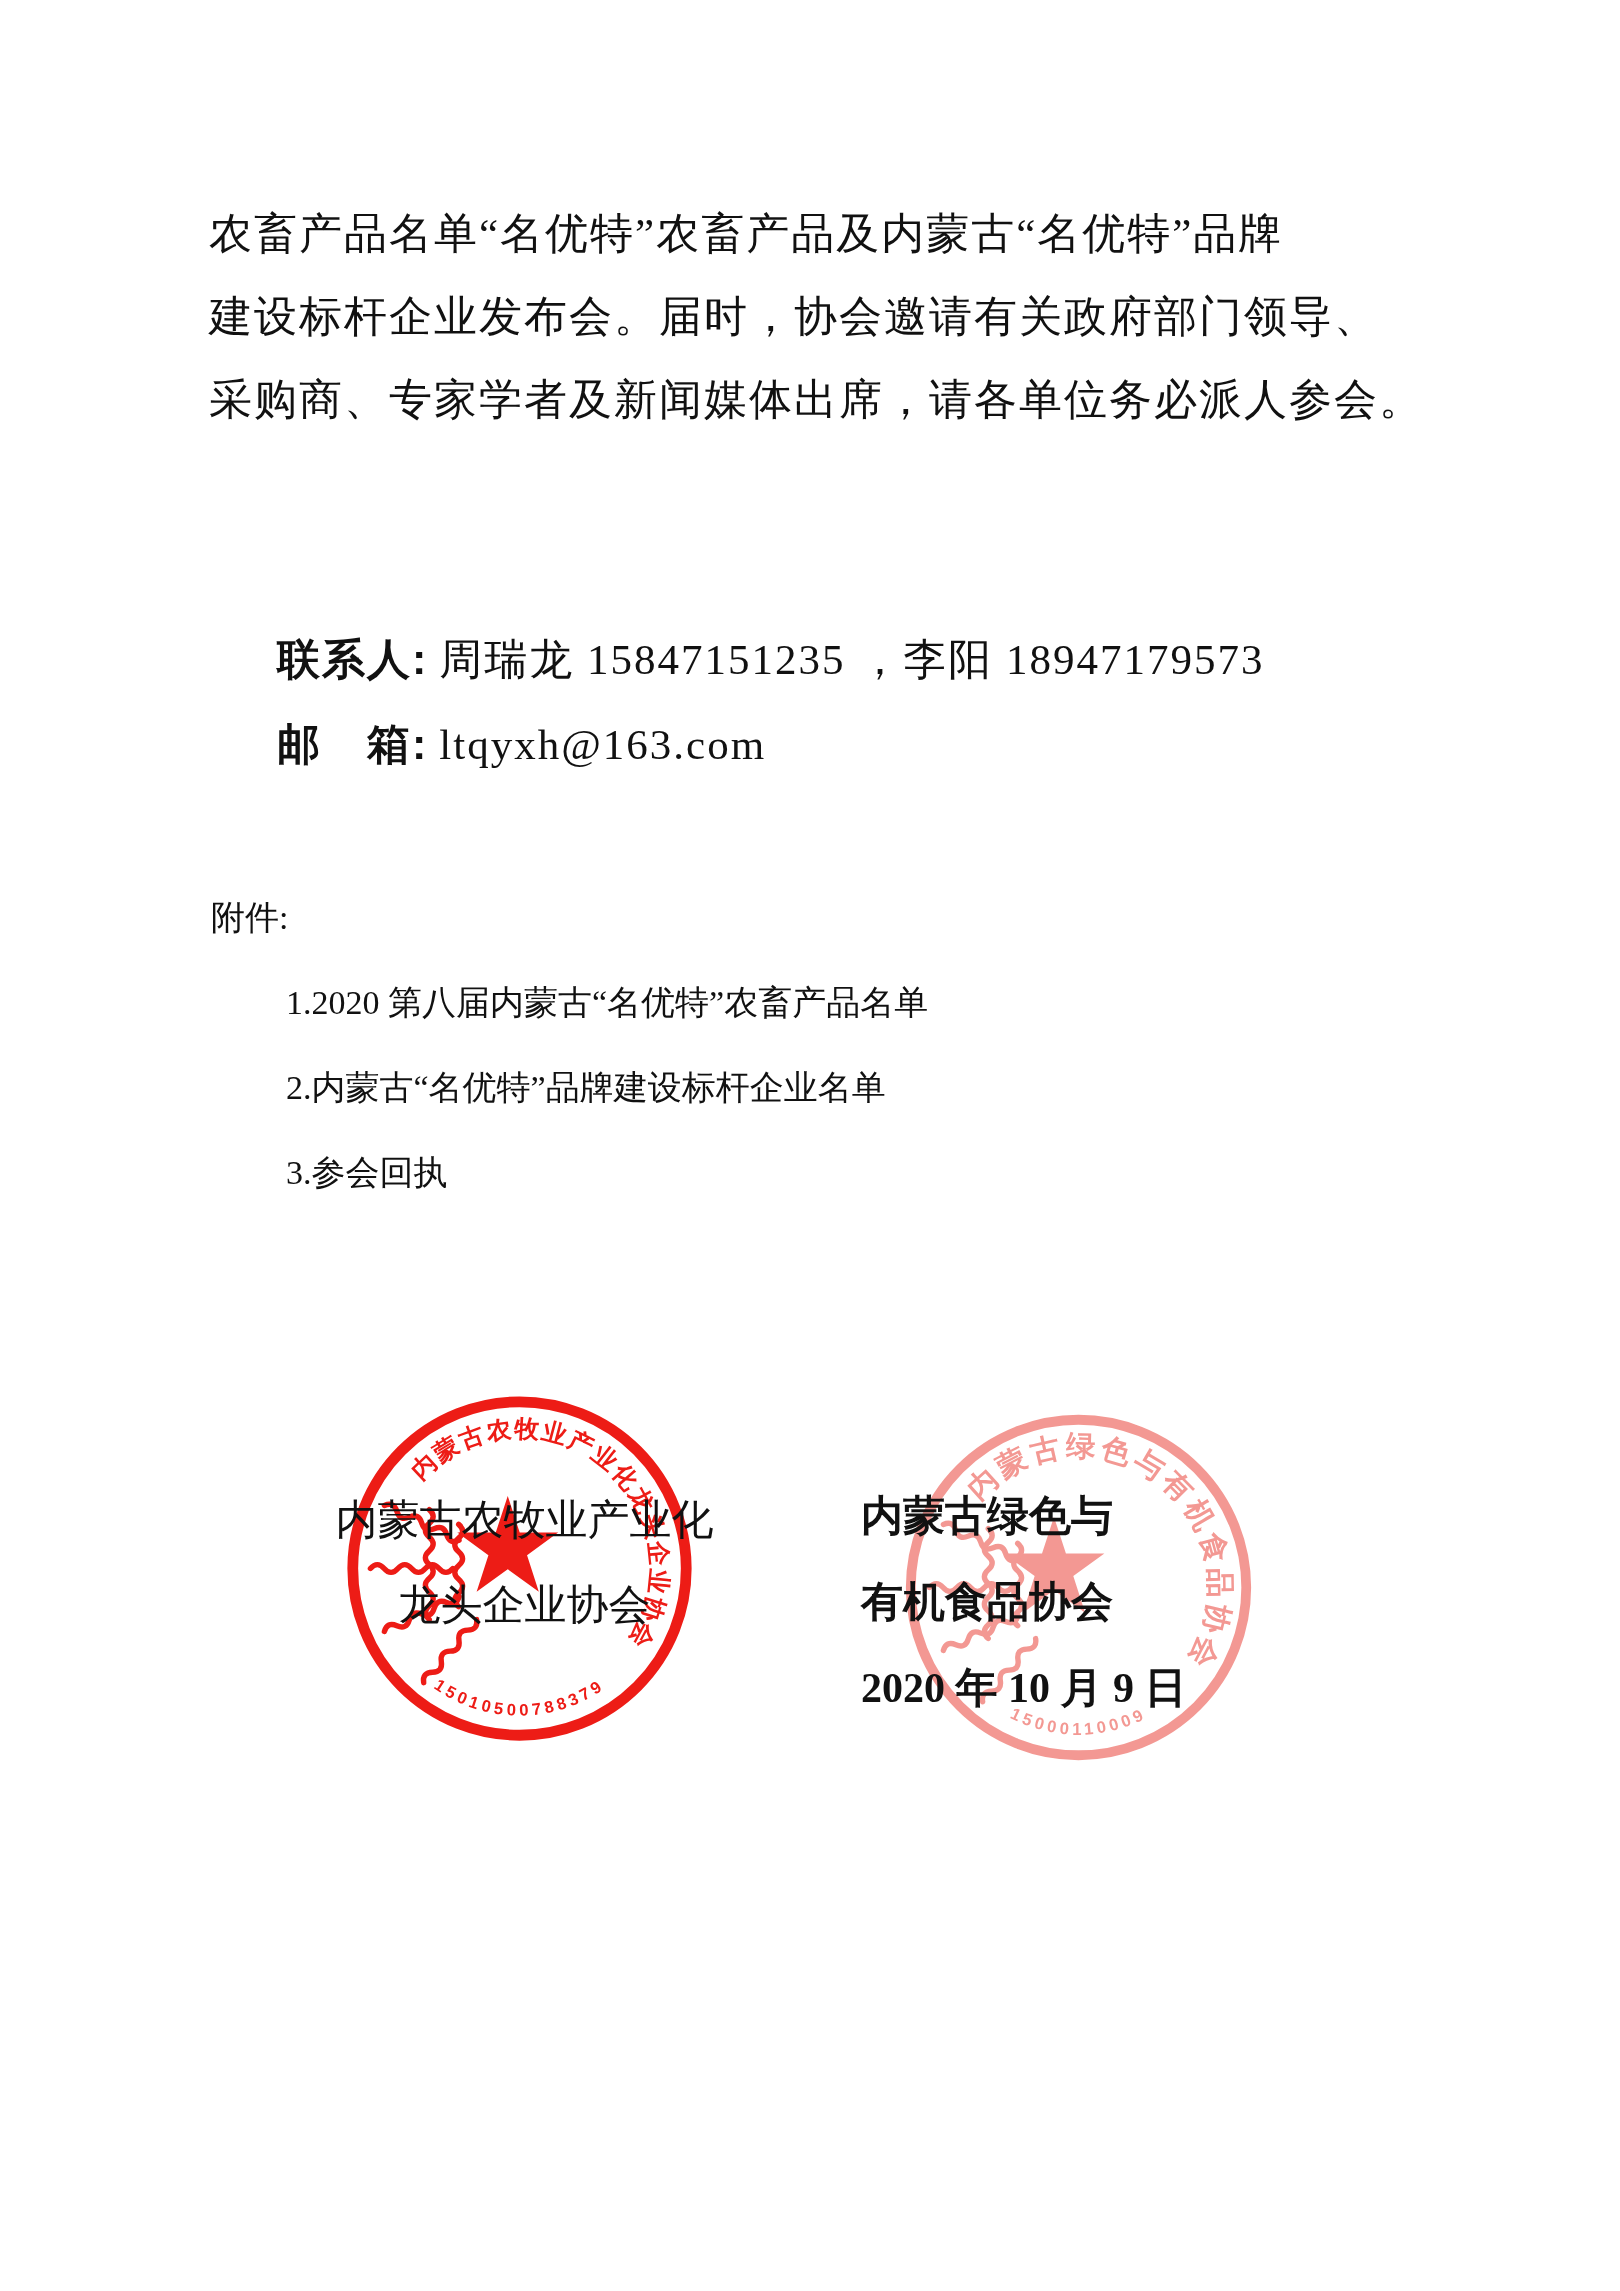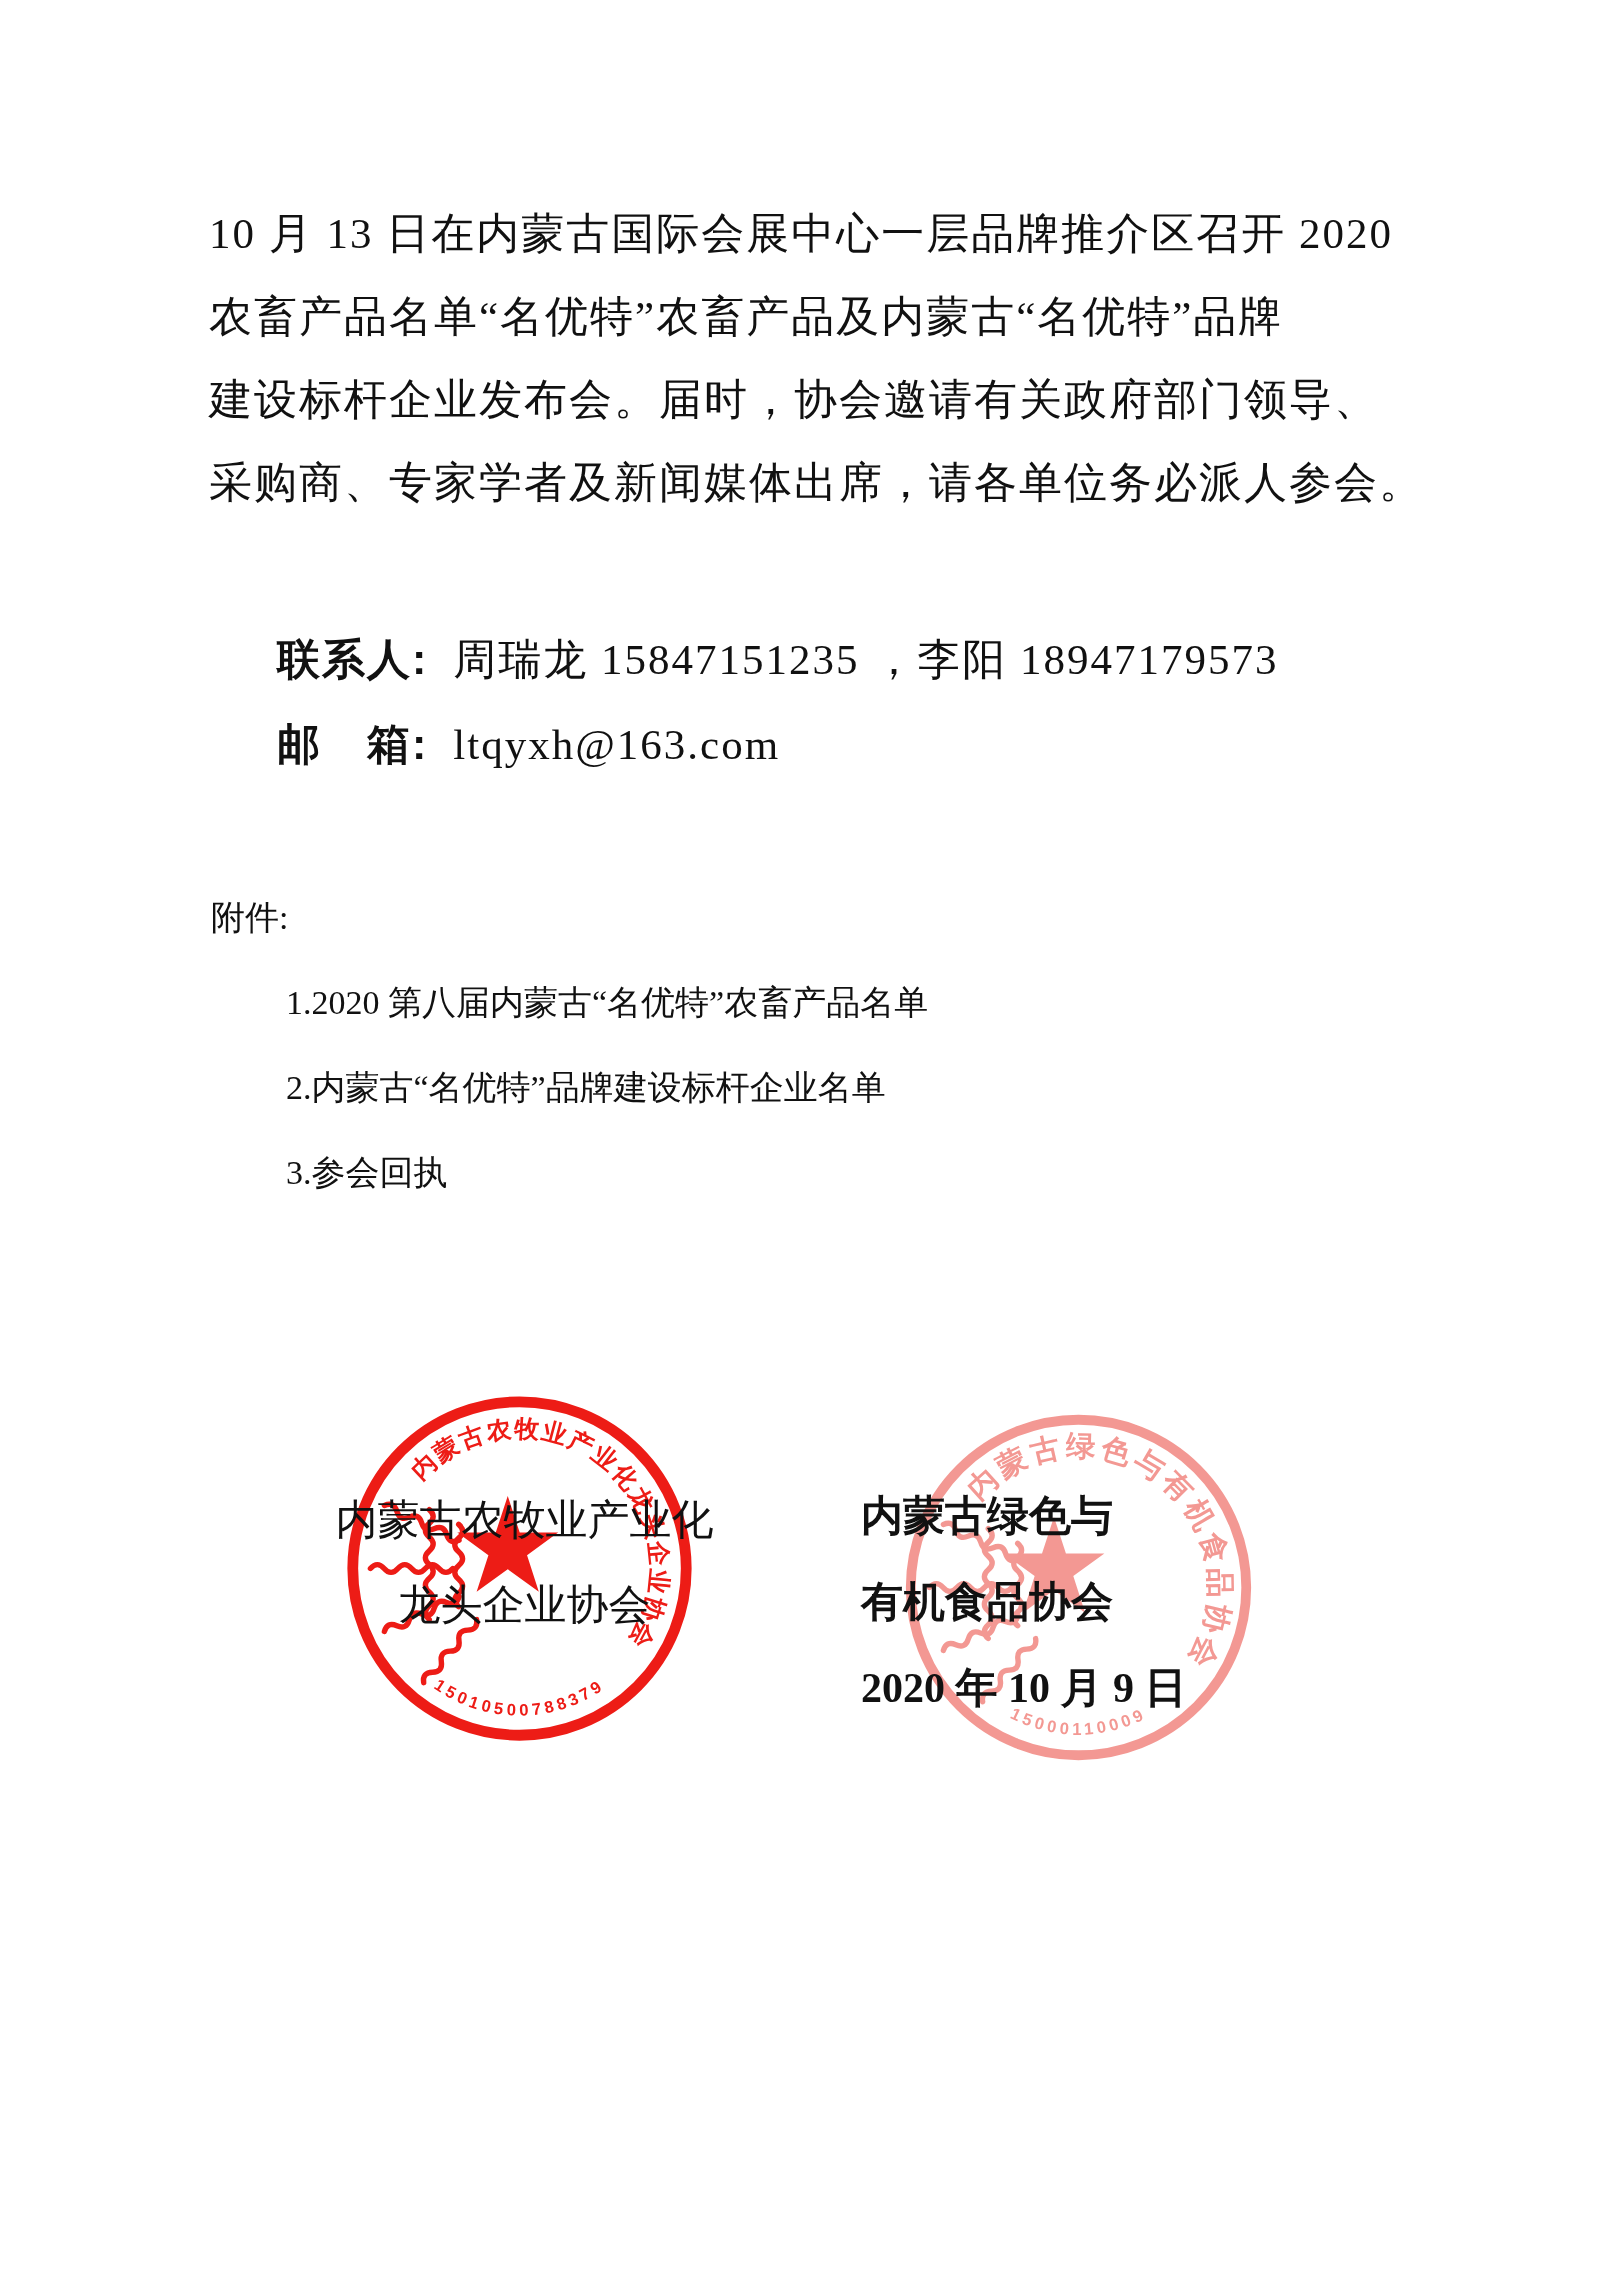--- a/index.html
+++ b/index.html
@@ -18,21 +18,21 @@
   
   .contact-block {
     position:absolute; left:277px; top:617px;
     font-size:43px; line-height:84px; white-space:nowrap;
   }
   .bold-label {
     font-weight:700;
     font-family:"Liberation Sans","DejaVu Sans",sans-serif;
     letter-spacing:2px;
   }
-  .contact-value { margin-left:25px; letter-spacing:2px; }
+  .contact-value { margin-left:11px; letter-spacing:2px; }
   
   .attachments {
     position:absolute; left:211px; top:875px;
     font-size:34px; line-height:85px; white-space:nowrap;
   }
   .attach-item { padding-left:75px; }
   
   .sig-left {
     position:absolute; left:314px; top:1478px; width:421px;
     text-align:center; font-size:42px; line-height:85px; z-index:5;
@@ -57,21 +57,20 @@
     font-weight:700;
   }
   .stamp .mg { fill:none; stroke:currentColor; stroke-linecap:round; }
 </style>
 </head>
 <body>
 
 <div class="page">
 
   <div class="body-par">
-    <div>10 月 13 日在内蒙古国际会展中心一层品牌推介区召开 2020</div>
     <div>农畜产品名单“名优特”农畜产品及内蒙古“名优特”品牌</div>
     <div>建设标杆企业发布会。届时，协会邀请有关政府部门领导、</div>
     <div>采购商、专家学者及新闻媒体出席，请各单位务必派人参会。</div>
   </div>
 
   <div class="contact-block">
     <div>
       <span class="bold-label">联系人:</span><span class="contact-value">周瑞龙 15847151235 ，李阳 18947179573</span>
     </div>
     <div>

